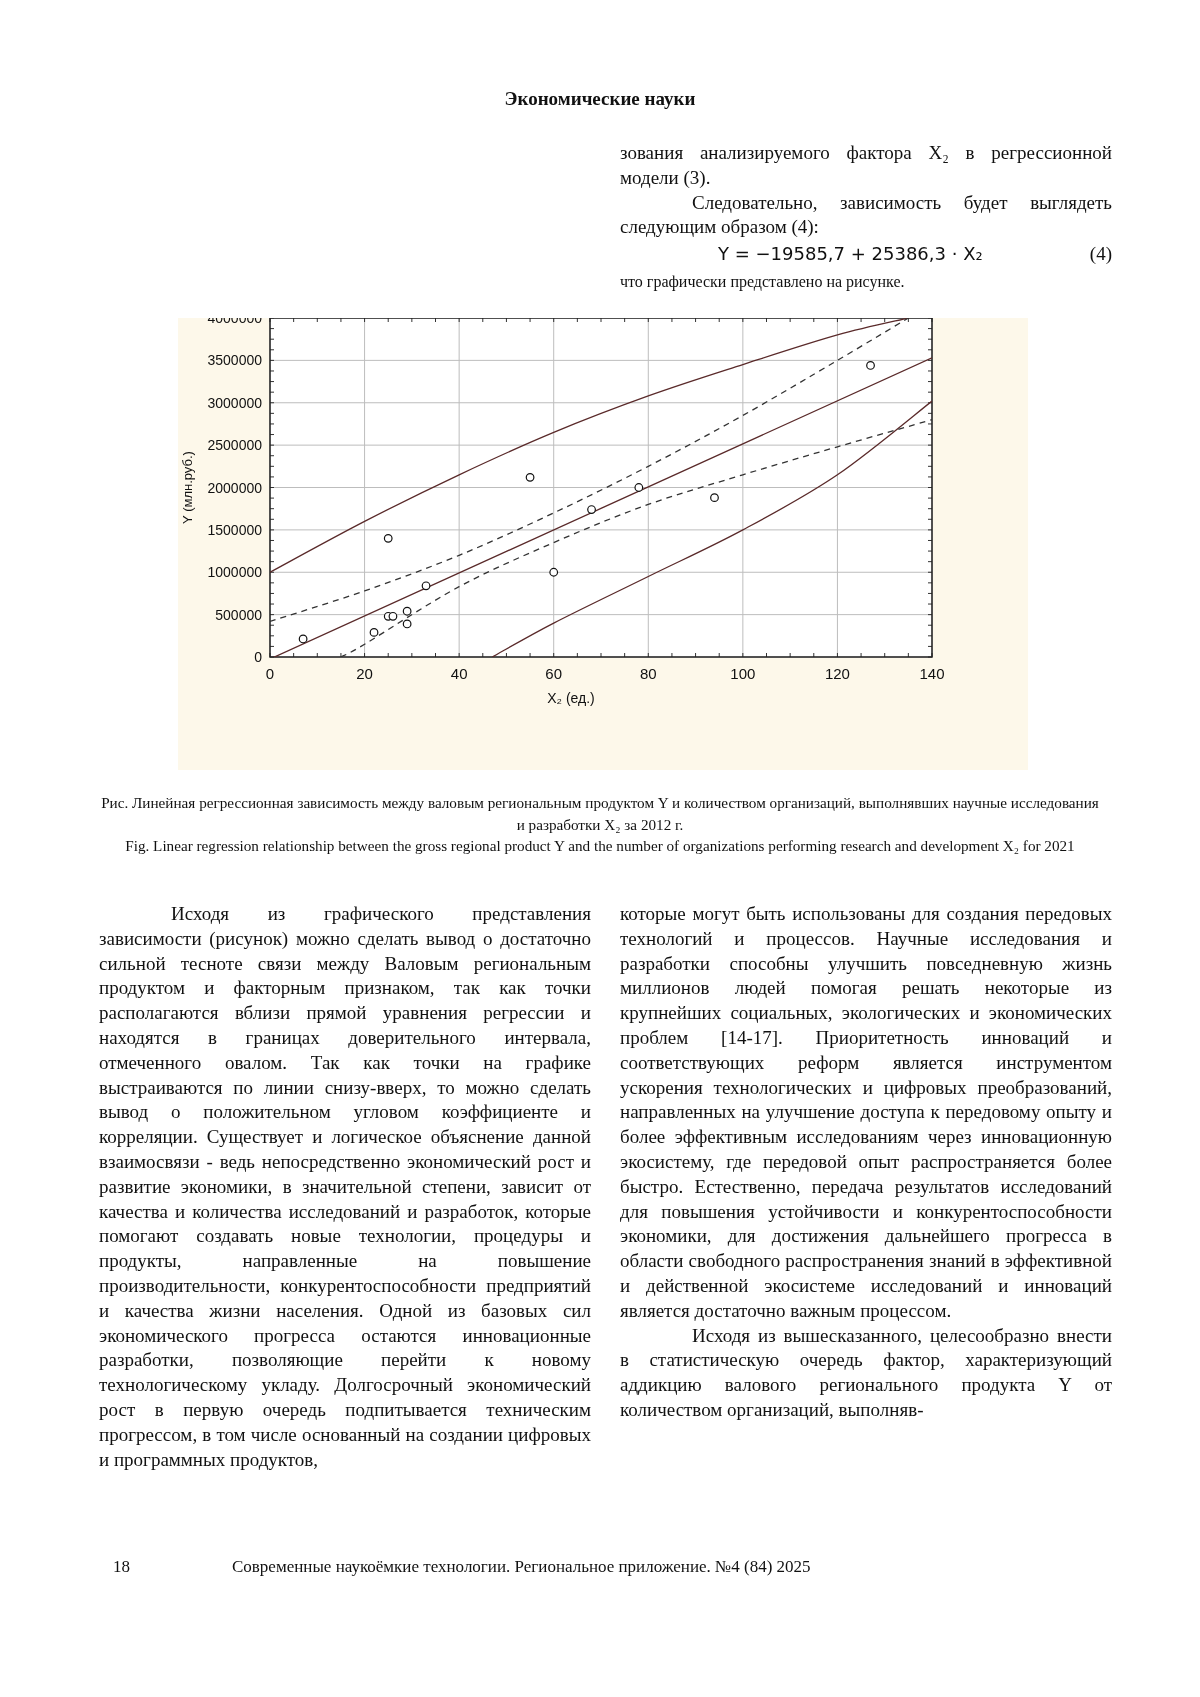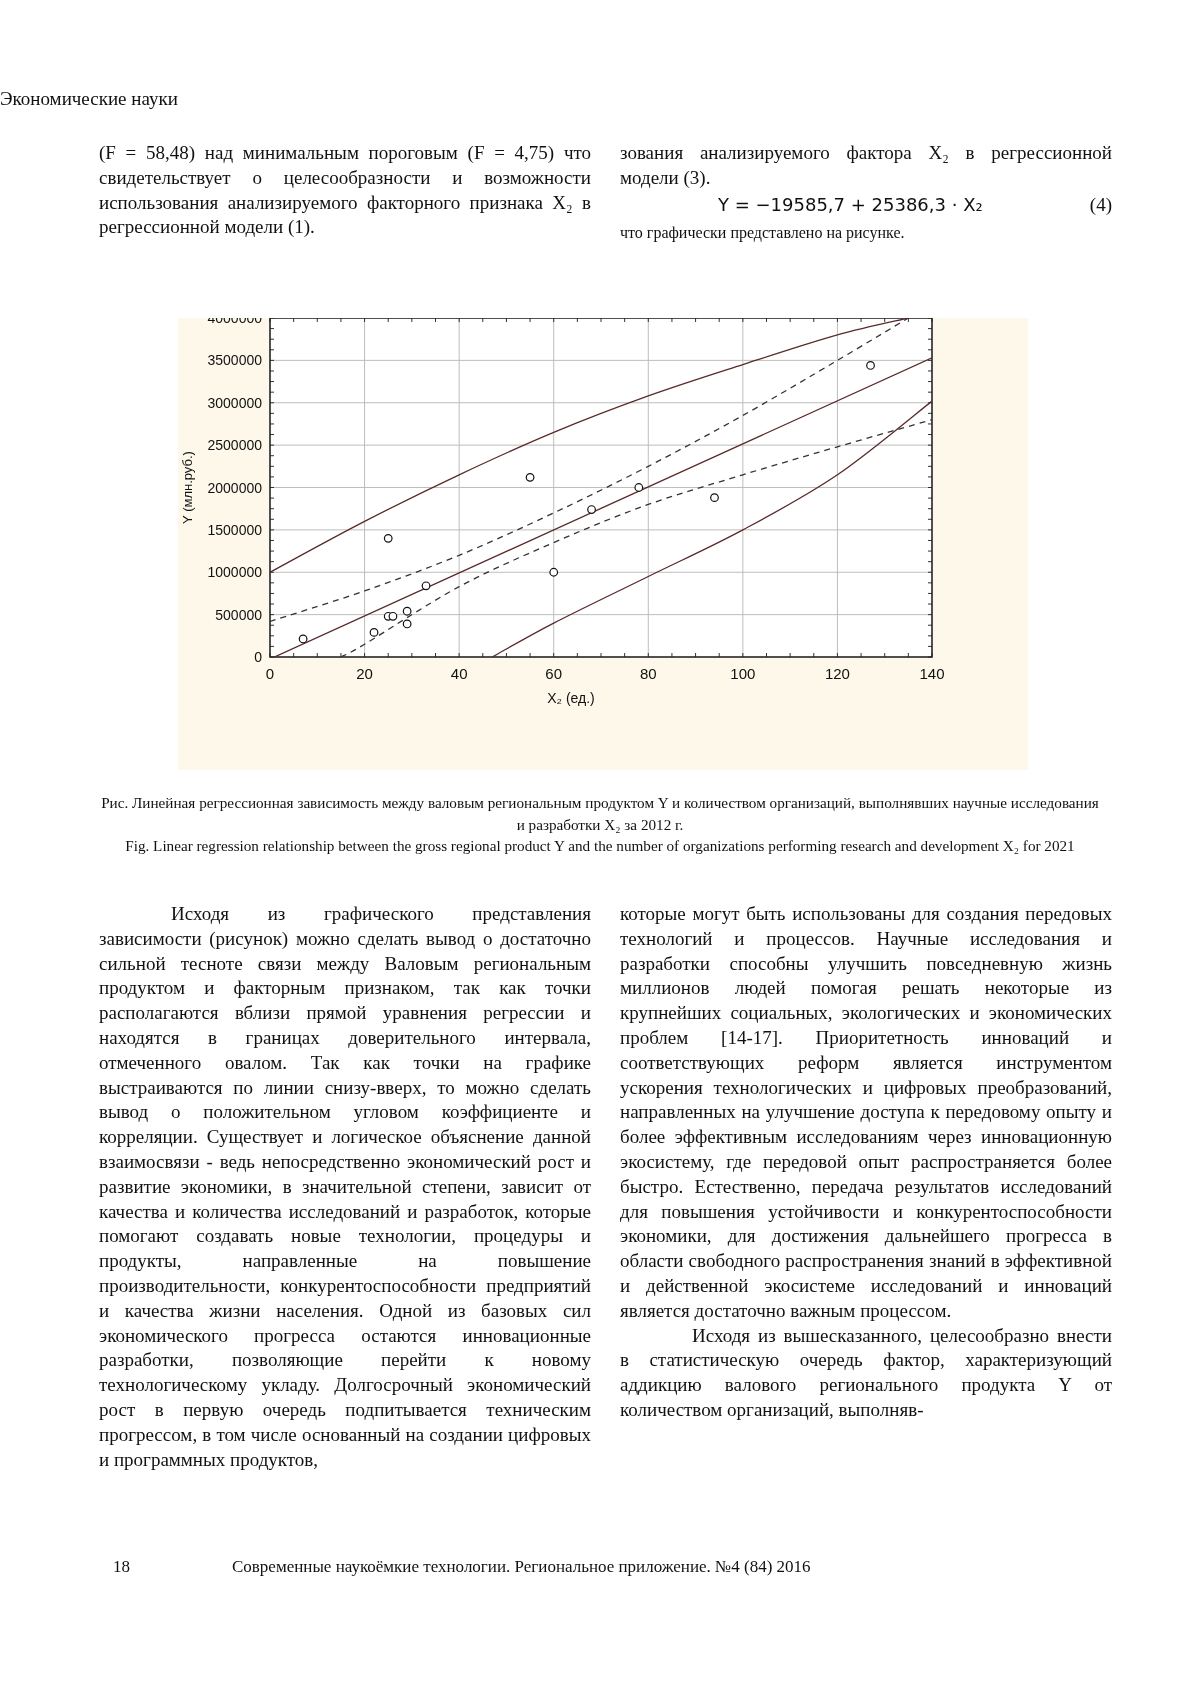--- a/index.html
+++ b/index.html
@@ -1,17 +1,17 @@
 <!DOCTYPE html>
 <html><head>
 <meta charset="utf-8">
 <style>
   html, body { margin:0; padding:0; background:#ffffff; }
   body { width:1200px; height:1697px; position:relative; font-family:"Liberation Serif", serif; color:#111; overflow:hidden; }
-  .header { position:absolute; top:88px; left:0; width:1200px; text-align:left; font-weight:normal; font-size:19px; }
+  .header { position:absolute; top:88px; left:0; width:1200px; text-align:center; font-weight:bold; font-size:19px; }
   .col { position:absolute; width:492px; font-size:19px; line-height:24.8px; text-align:justify; }
   .col p { margin:0; }
   .indent { text-indent:72px; }
   .c-left-top { left:99px; top:141px; }
   .c-right-top { left:620px; top:141px; }
   .eq-row { position:relative; height:30px; font-family:"DejaVu Sans", sans-serif; font-size:18px; }
   .eq-row .eq { position:absolute; left:98px; top:2px; }
   .eq-row .eqnum { position:absolute; right:0; top:2px; font-family:"Liberation Serif", serif; font-size:19px; }
   .after-eq { font-size:16px; }
   .fig { position:absolute; left:178px; top:336px; width:850px; height:452px; }
@@ -21,25 +21,25 @@
   .footer { position:absolute; top:1557px; left:105px; font-size:17px; }
   .footer .pg { position:absolute; left:8px; }
   .footer .jn { position:absolute; left:127px; white-space:nowrap; }
 </style>
 </head>
 <body>
 
 <div class="header">Экономические науки</div>
 
 <div class="col c-left-top">
-  <p>(F = 58,48) над минимальным пороговым (F = 4,75) что свидетельствует о целесообразности и возможности использования анализируемого факторного признака X₂ в регрессионной модели (1).</p>
 </div>
 
 <div class="col c-right-top">
   <p>зования анализируемого фактора X₂ в регрессионной модели (3).</p>
+  <p class="indent">Следовательно, зависимость будет выглядеть следующим образом (4):</p>
   <div class="eq-row">
     <span class="eq">Y = −19585,7 + 25386,3 · X₂</span>
     <span class="eqnum">(4)</span>
   </div>
   <p class="after-eq">что графически представлено на рисунке.</p>
 </div>
 
 <div class="fig">
   <svg id="chart" width="850" height="452" viewBox="0 0 850 452">
       <rect x="0" y="0" width="850" height="452" fill="#fdf8ea"></rect>
@@ -243,18 +243,18 @@
   <p class="indent">Исходя из графического представления зависимости (рисунок) можно сделать вывод о достаточно сильной тесноте связи между Валовым региональным продуктом и факторным признаком, так как точки располагаются вблизи прямой уравнения регрессии и находятся в границах доверительного интервала, отмеченного овалом. Так как точки на графике выстраиваются по линии снизу-вверх, то можно сделать вывод о положительном угловом коэффициенте и корреляции. Существует и логическое объяснение данной взаимосвязи - ведь непосредственно экономический рост и развитие экономики, в значительной степени, зависит от качества и количества исследований и разработок, которые помогают создавать новые технологии, процедуры и продукты, направленные на повышение производительности, конкурентоспособности предприятий и качества жизни населения. Одной из базовых сил экономического прогресса остаются инновационные разработки, позволяющие перейти к новому технологическому укладу. Долгосрочный экономический рост в первую очередь подпитывается техническим прогрессом, в том числе основанный на создании цифровых и программных продуктов,</p>
 </div>
 
 <div class="col c-right-bot">
   <p>которые могут быть использованы для создания передовых технологий и процессов. Научные исследования и разработки способны улучшить повседневную жизнь миллионов людей помогая решать некоторые из крупнейших социальных, экологических и экономических проблем [14-17]. Приоритетность инноваций и соответствующих реформ является инструментом ускорения технологических и цифровых преобразований, направленных на улучшение доступа к передовому опыту и более эффективным исследованиям через инновационную экосистему, где передовой опыт распространяется более быстро. Естественно, передача результатов исследований для повышения устойчивости и конкурентоспособности экономики, для достижения дальнейшего прогресса в области свободного распространения знаний в эффективной и действенной экосистеме исследований и инноваций является достаточно важным процессом.</p>
   <p class="indent">Исходя из вышесказанного, целесообразно внести в статистическую очередь фактор, характеризующий аддикцию валового регионального продукта Y от количеством организаций, выполняв-</p>
 </div>
 
 <div class="footer">
   <span class="pg">18</span>
-  <span class="jn">Современные наукоёмкие технологии. Региональное приложение. №4 (84) 2016</span>
+  <span class="jn">Современные наукоёмкие технологии. Региональное приложение. №4 (84) 2025</span>
 </div>
 
 <style>
   .fig { top:318px; left:178px; }
 </style>
 
 </body></html>

